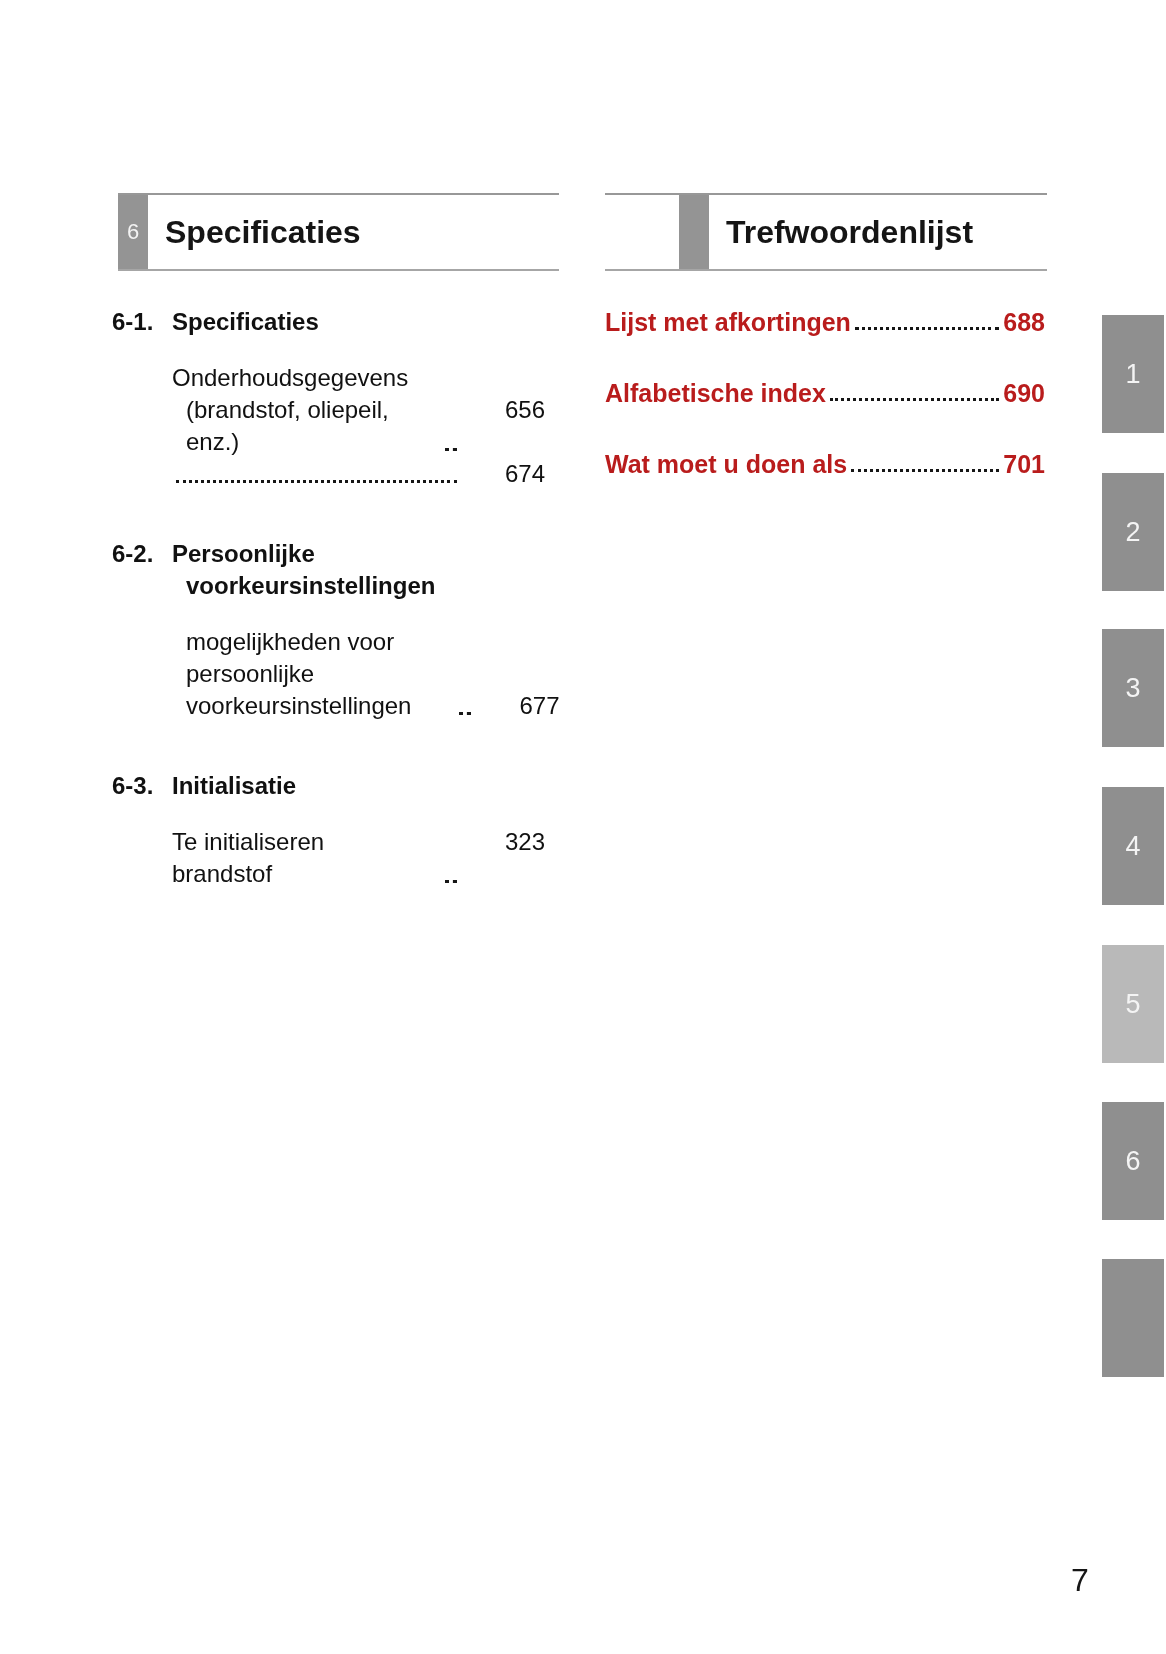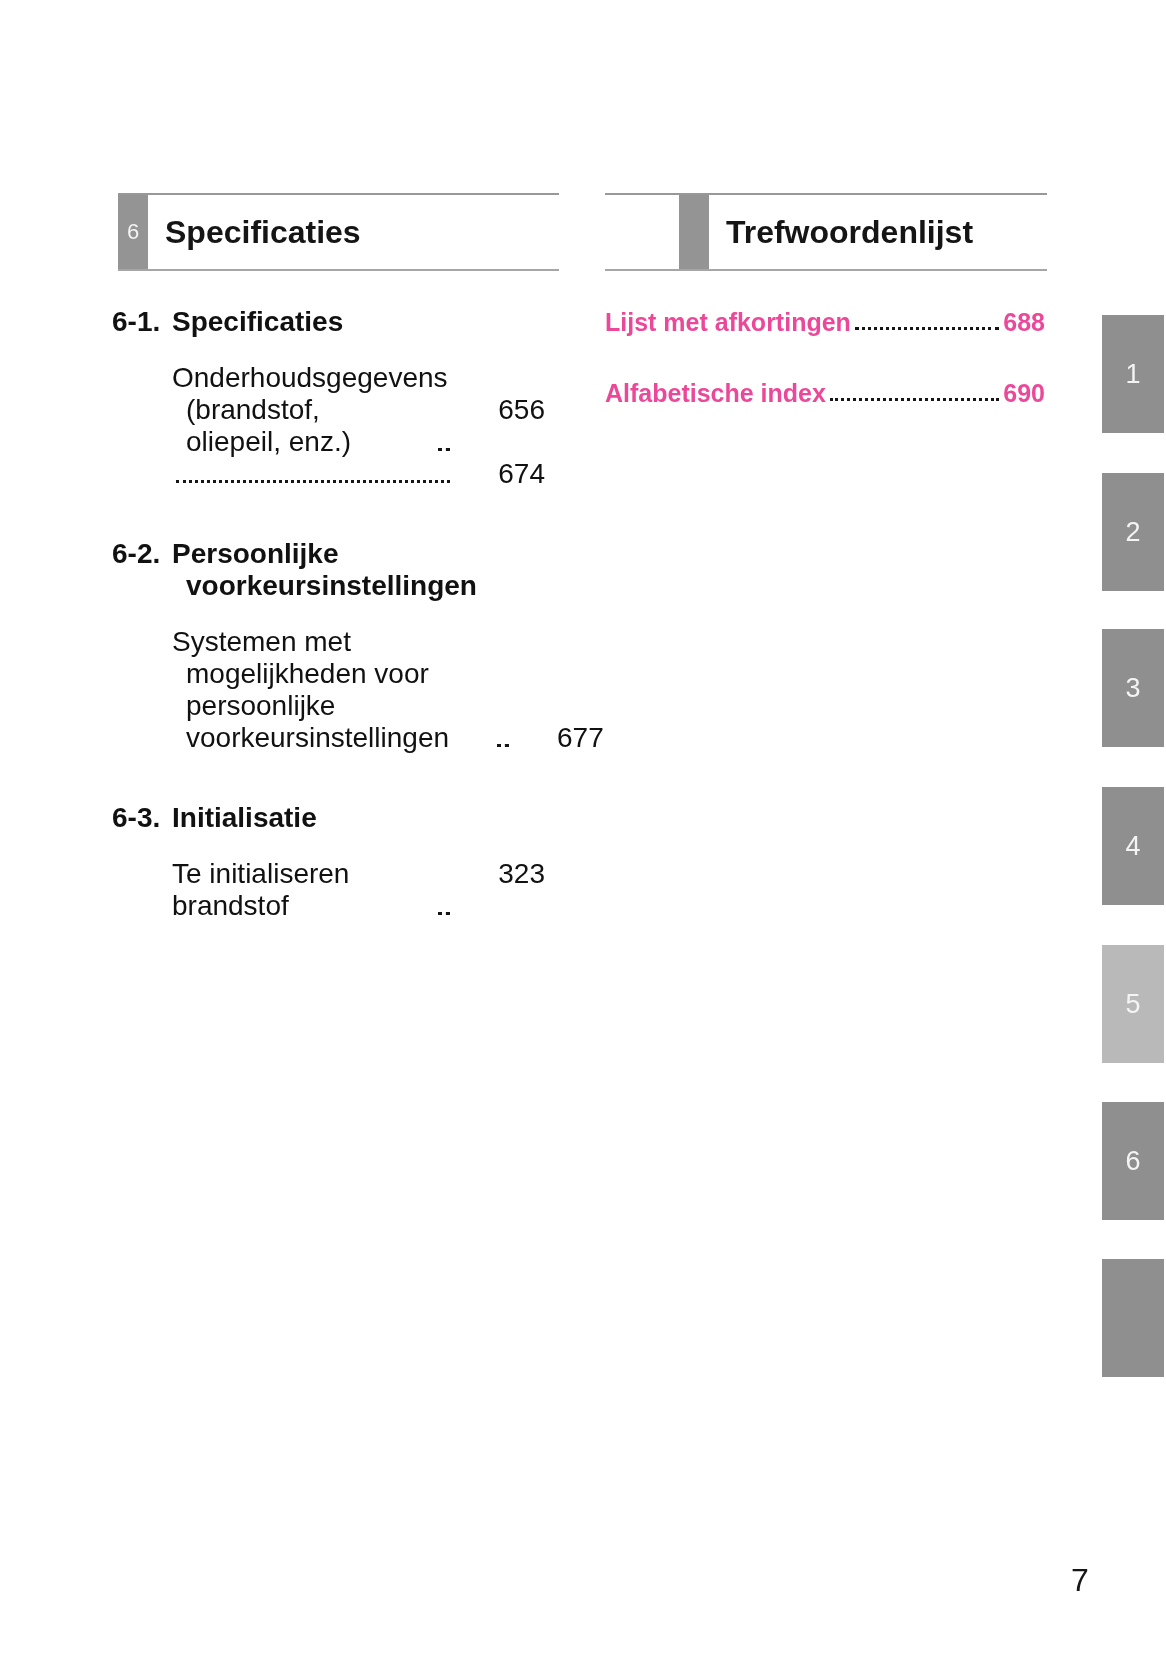--- a/index.html
+++ b/index.html
@@ -46,21 +46,21 @@
     color: #151515;
     white-space: nowrap;
   }
 
   
   .toc-left {
     position: absolute;
     left: 112px;
     top: 306px;
     width: 433px;
-    font-size: 28px;
+    font-size: 24px;
     line-height: 32px;
   }
   .group { margin-bottom: 48px; }
   .group-heading { display: flex; font-weight: bold; margin-bottom: 6px; }
   .gnum { width: 60px; flex: none; }
   .glines { flex: 1; }
   .gline2 { padding-left: 14px; }
   .entries { margin-left: 60px; margin-top: 24px; }
   .eline { display: block; }
   .cont { padding-left: 14px; }
@@ -75,21 +75,21 @@
 
   
   .toc-right {
     position: absolute;
     left: 605px;
     top: 306px;
     width: 440px;
     font-size: 25px;
     font-weight: bold;
     line-height: 32px;
-    color: #ec4899;
+    color: #b91c1c;
   }
   .rentry { display: flex; margin-bottom: 39px; }
   .rentry .leader { border-bottom-width: 3px; margin-bottom: 8px; }
 
   
   .side-tab {
     position: absolute;
     left: 1102px;
     width: 62px;
     height: 118px;
@@ -166,21 +166,20 @@
     <div class="group">
       <div class="group-heading">
         <span class="gnum">6-2.</span>
         <span class="glines">
           <span class="eline">Persoonlijke</span>
           <span class="eline gline2">voorkeursinstellingen</span>
         </span>
       </div>
       <div class="entries">
         <div class="entry">
-          <span class="eline">Systemen met</span>
           <span class="eline cont">mogelijkheden voor</span>
           <span class="eline cont">persoonlijke</span>
           <span class="eline cont lrow">
             <span>voorkeursinstellingen</span>
             <span class="leader"></span>
             <span class="pnum">677</span>
           </span>
         </div>
       </div>
     </div>
@@ -209,20 +208,25 @@
     <div class="rentry">
       <span>Lijst met afkortingen</span>
       <span class="leader"></span>
       <span class="pnum">688</span>
     </div>
     <div class="rentry">
       <span>Alfabetische index</span>
       <span class="leader"></span>
       <span class="pnum">690</span>
     </div>
+    <div class="rentry">
+      <span>Wat moet u doen als</span>
+      <span class="leader"></span>
+      <span class="pnum">701</span>
+    </div>
   </div>
 
   <div class="side-tab t1">
       <span>1</span>
     </div>
   <div class="side-tab t2">
       <span>2</span>
     </div>
   <div class="side-tab t3">
       <span>3</span>

